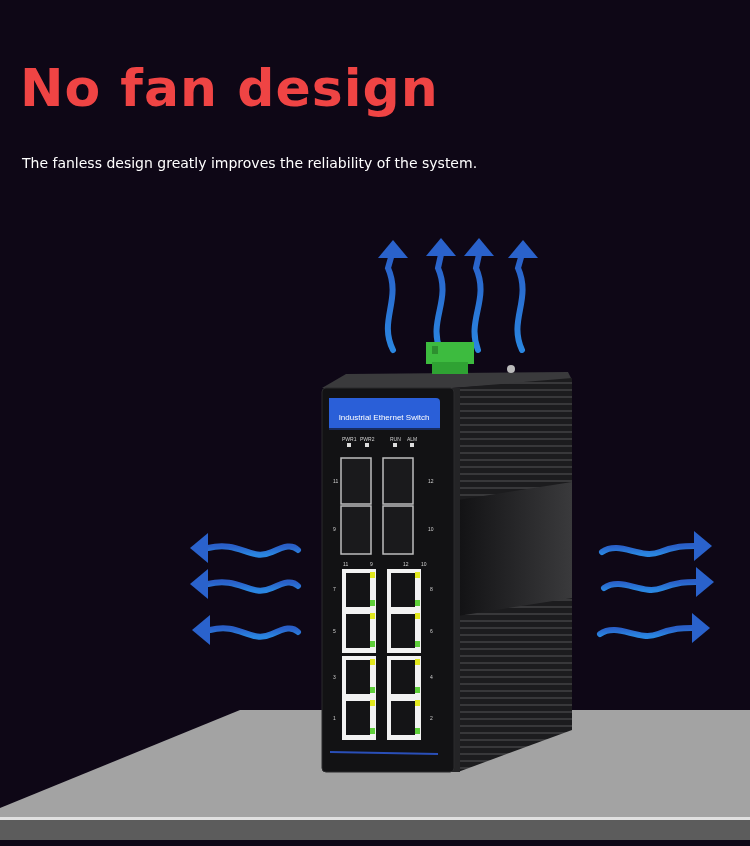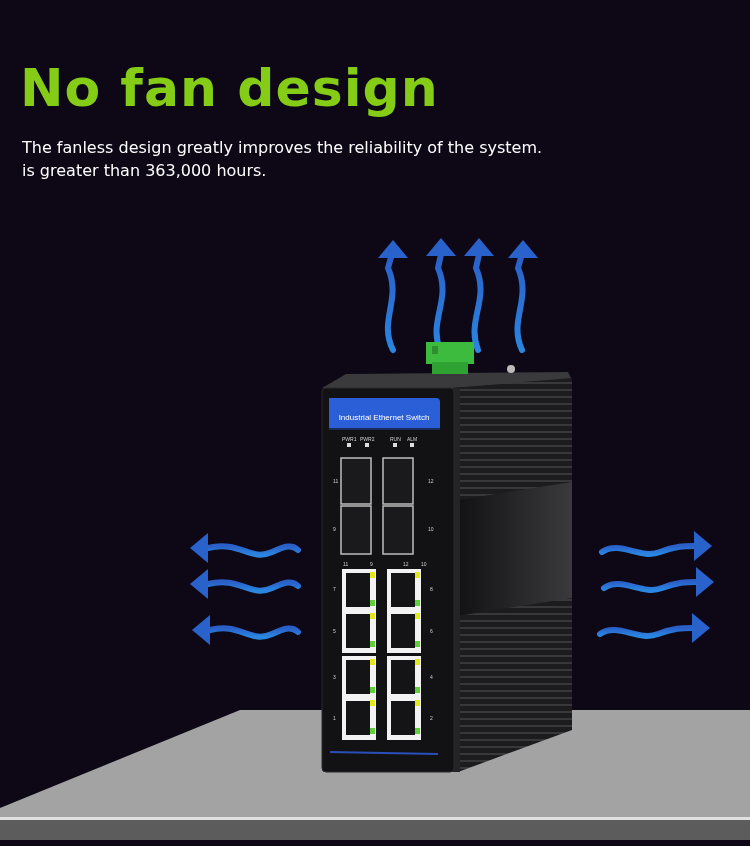--- a/index.html
+++ b/index.html
@@ -1,30 +1,29 @@
 <!DOCTYPE html>
 <html><head>
 <meta charset="utf-8">
 <style>
   html,body{margin:0;padding:0;}
   body{width:750px;height:846px;background:#0e0716;position:relative;overflow:hidden;font-family:"DejaVu Sans","Liberation Sans",sans-serif;}
-  .title{position:absolute;left:20px;top:62px;margin:0;font-size:52px;font-weight:bold;color:#84cc16;letter-spacing:1px;line-height:1;text-align:right;}
-  .desc{position:absolute;left:22px;top:136px;color:#ffffff;font-size:16px;line-height:23px;}
+  .title{position:absolute;left:20px;top:62px;margin:0;font-size:52px;font-weight:bold;color:#ef4444;letter-spacing:1px;line-height:1;text-align:right;}
+  .desc{position:absolute;left:22px;top:152px;color:#ffffff;font-size:14px;line-height:23px;}
   .desc div{white-space:nowrap;}
   .scene{position:absolute;left:0;top:0;width:750px;height:718px;}
   svg{display:block;}
 </style>
 </head>
 <body>
 
 <h1 class="title">No fan design</h1>
 
 <div class="desc">
   <div>The fanless design greatly improves the reliability of the system.</div>
-  <div>is greater than 363,000 hours.</div>
 </div>
 
 <div class="scene">
 <svg width="750" height="846" viewBox="0 0 750 846" xmlns="http://www.w3.org/2000/svg">
   <defs>
     <linearGradient id="arrowGrad" x1="0" y1="1" x2="0" y2="0">
       <stop offset="0" stop-color="#2a86e0"></stop>
       <stop offset="1" stop-color="#2a5fc8"></stop>
     </linearGradient>
     <linearGradient id="sideGrad" x1="0" y1="0" x2="1" y2="0">

